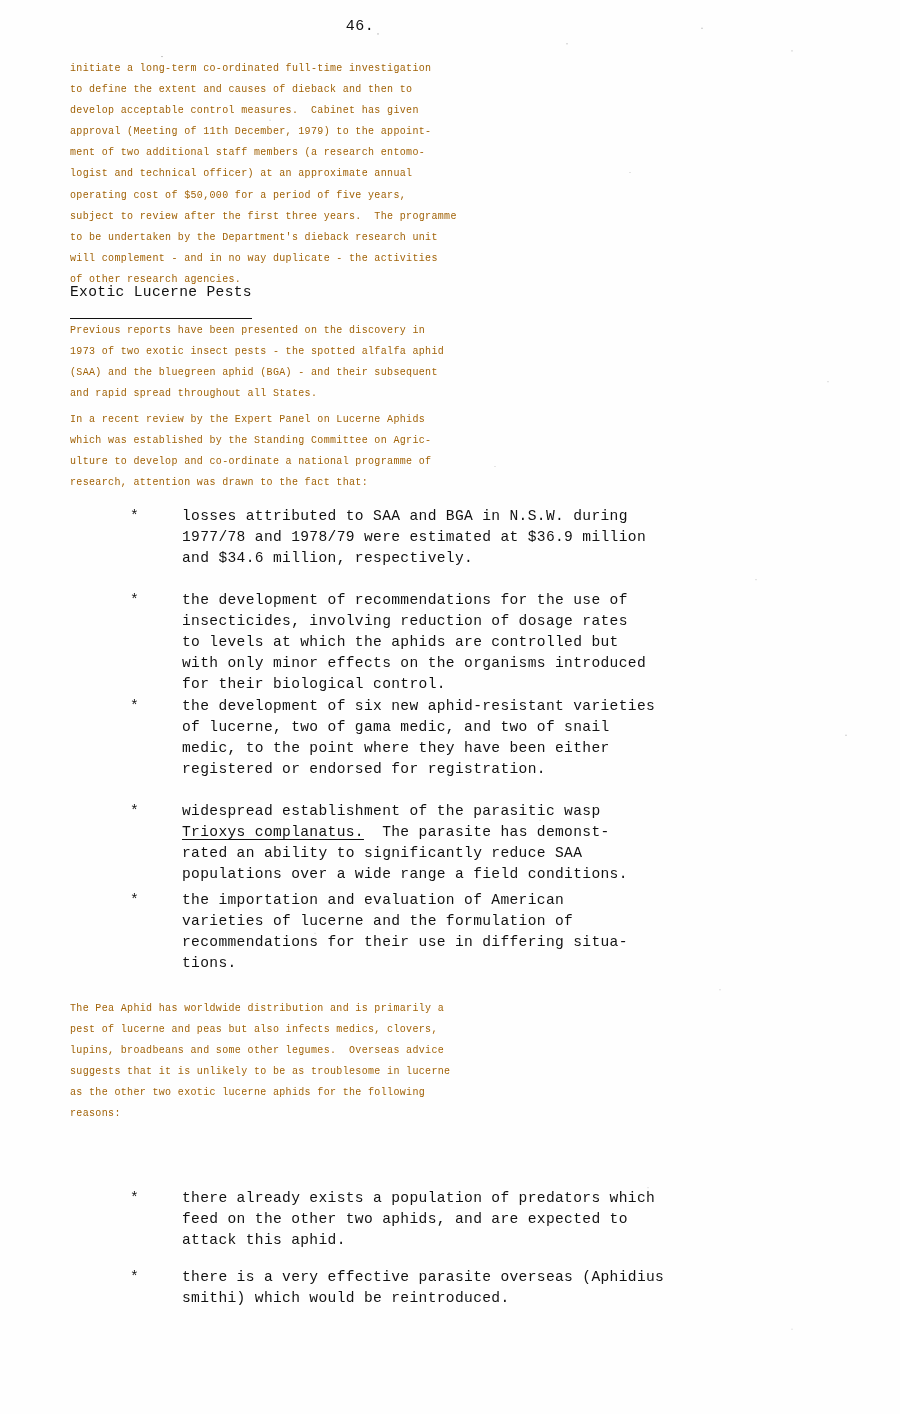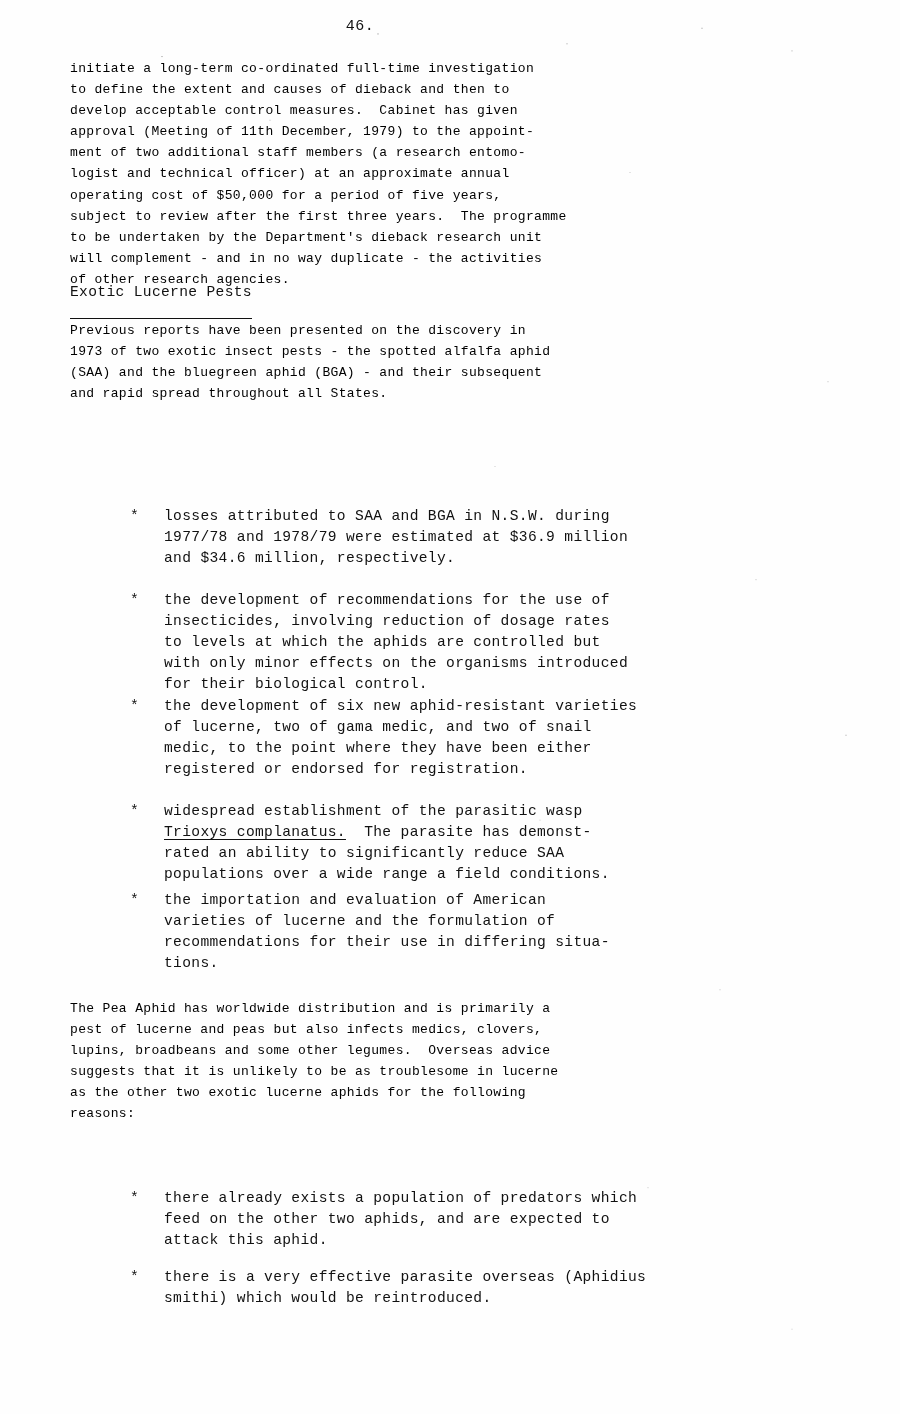--- a/index.html
+++ b/index.html
@@ -50,25 +50,25 @@
       radial-gradient(circle at 15% 77%, rgba(60,60,60,.22) 0.5px, transparent 1px),
       radial-gradient(circle at 72% 84%, rgba(60,60,60,.26) 0.5px, transparent 1px),
       radial-gradient(circle at 40% 90%, rgba(60,60,60,.24) 0.5px, transparent 1px),
       radial-gradient(circle at 88% 94%, rgba(60,60,60,.22) 0.5px, transparent 1px);
   }
 
   
   .body-text {
     position: absolute;
     left: 70px;
-    font-size: 13px;
+    font-size: 10px;
     line-height: 21.1px;
     letter-spacing: .34px;
     white-space: pre-wrap;
-    color: #000000;
+    color: #a16207;
   }
 
   .page-number {
     position: absolute;
     top: 18px;
     left: 0;
     width: 720px;
     text-align: center;
     font-size: 15px;
     letter-spacing: .5px;
@@ -100,20 +100,21 @@
     font-size: 14.6px;
     line-height: 21.1px;
     color: #111;
   }
   .bullet-text {
     font-size: 14.6px;
     line-height: 21.1px;
     letter-spacing: .34px;
     white-space: pre-wrap;
     color: #111;
+    margin-left: 18px;
   }
 
   .u { text-decoration: underline; text-underline-offset: 2.5px; }
 </style>
 </head>
 <body>
 
 <div class="page">
 
   <div class="page-number">46.</div>
@@ -130,20 +131,24 @@
 will complement - and in no way duplicate - the activities
 of other research agencies.</div>
 
   <div class="section-heading" style="top:282px;">Exotic Lucerne Pests</div>
 
   <div class="body-text" style="top:320px;">Previous reports have been presented on the discovery in
 1973 of two exotic insect pests - the spotted alfalfa aphid
 (SAA) and the bluegreen aphid (BGA) - and their subsequent
 and rapid spread throughout all States.</div>
 
+  <div class="body-text" style="top:409px;">In a recent review by the Expert Panel on Lucerne Aphids
+which was established by the Standing Committee on Agric-
+ulture to develop and co-ordinate a national programme of
+research, attention was drawn to the fact that:</div>
 
   <div class="bullet-block" style="top:506px;">
     <span class="bullet-mark">*</span>
     <span class="bullet-text">losses attributed to SAA and BGA in N.S.W. during
 1977/78 and 1978/79 were estimated at $36.9 million
 and $34.6 million, respectively.</span>
   </div>
 
   <div class="bullet-block" style="top:590px;">
     <span class="bullet-mark">*</span>

